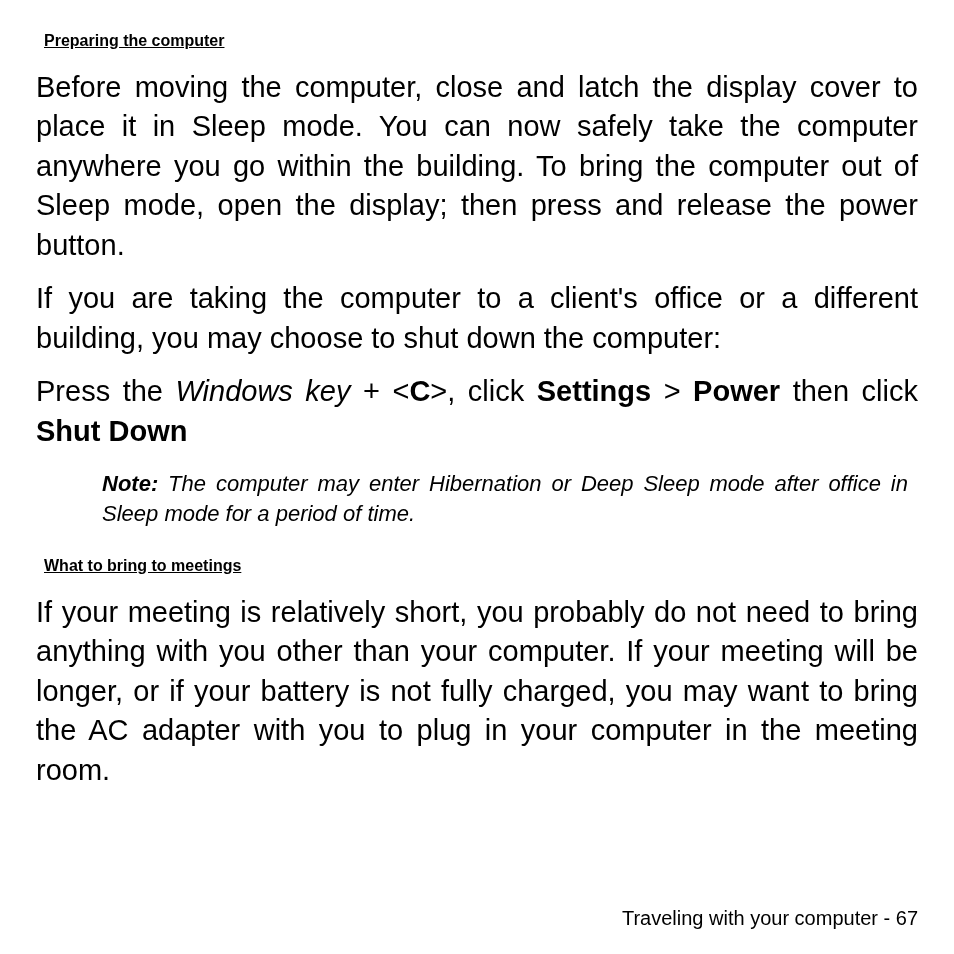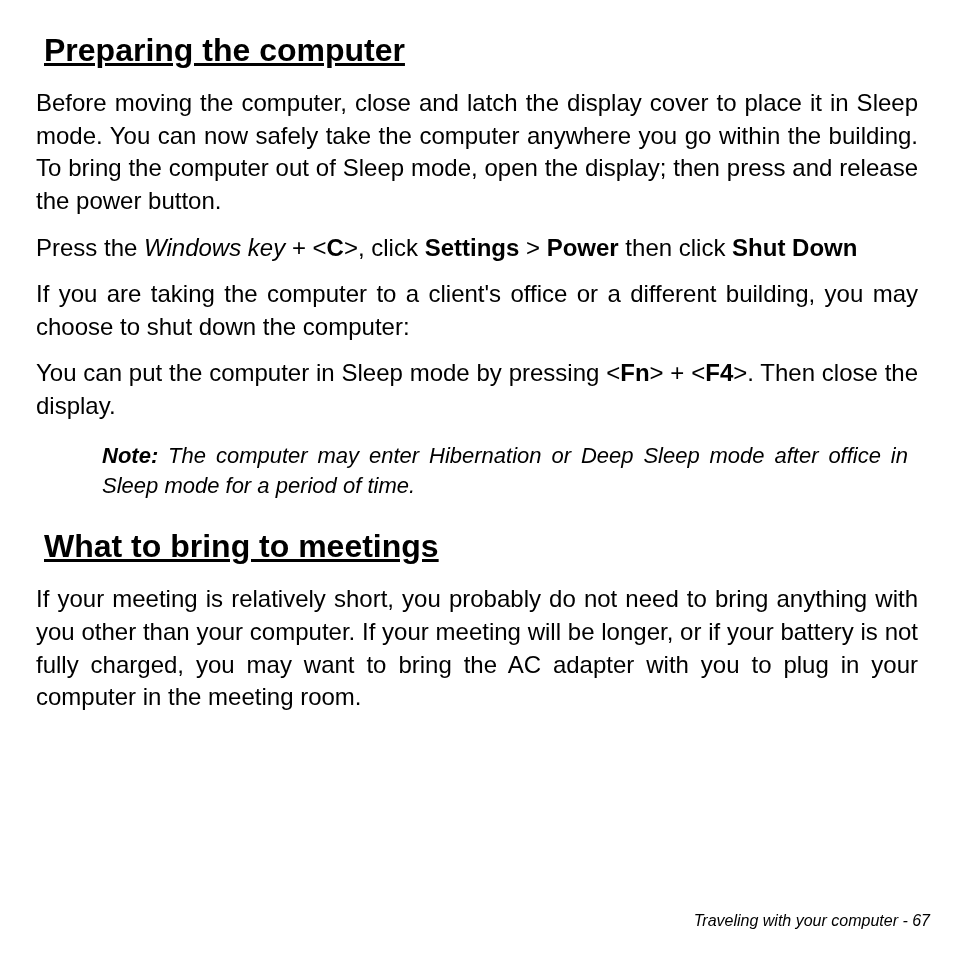--- a/index.html
+++ b/index.html
@@ -10,28 +10,28 @@
     body {
       width: 954px;
       height: 954px;
       background: #ffffff;
       font-family: Arial, Helvetica, sans-serif;
       color: #000000;
       padding: 32px 36px 24px 36px;
       position: relative;
     }
     .heading {
-      font-size: 32px;
+      font-size: 16px;
       font-weight: bold;
       text-decoration: underline;
       margin-bottom: 18px;
       margin-left: 8px;
     }
     .paragraph {
-      font-size: 24px;
+      font-size: 29px;
       line-height: 1.36;
       text-align: justify;
       margin-bottom: 14px;
     }
     .indented-note {
       font-size: 22px;
       line-height: 1.36;
       font-style: italic;
       margin-left: 66px;
       margin-right: 10px;
@@ -44,46 +44,42 @@
     }
     .bold-italic {
       font-weight: bold;
     }
     .italic {
       font-style: italic;
     }
     .footer {
       position: absolute;
       bottom: 24px;
-      right: 24px;
-      font-size: 16px;
-      font-style: italic;
+      right: 36px;
+      font-size: 20px;
     }
     .section2 {
       margin-top: 20px;
     }
   </style>
 </head>
 <body>
 
 <div>
   <h2 class="heading">Preparing the computer</h2>
 
   <p class="paragraph">Before moving the computer, close and latch the display cover to place it in Sleep mode. You can now safely take the computer anywhere you go within the building. To bring the computer out of Sleep mode, open the display; then press and release the power button.</p>
 
+  <p class="paragraph">If you are taking the computer to a client's office or a different building, you may choose to shut down the computer:</p>
+
   <p class="paragraph">
     <span>Press the </span><span class="italic">Windows key</span><span> + &lt;</span><span class="bold">C</span><span>&gt;, click </span><span class="bold">Settings</span><span> &gt; </span><span class="bold">Power</span><span> then click </span><span class="bold">Shut Down</span>
   </p>
 
-  <p class="paragraph">If you are taking the computer to a client's office or a different building, you may choose to shut down the computer:</p>
 
-
-  <p class="paragraph">
-    <span>You can put the computer in Sleep mode by pressing &lt;</span><span class="bold">Fn</span><span>&gt; + &lt;</span><span class="bold">F4</span><span>&gt;. Then close the display.</span>
-  </p>
 
 
   <p class="indented-note">
     <span class="bold-italic">Note:</span><span> The computer may enter Hibernation or Deep Sleep mode after office in Sleep mode for a period of time.</span>
   </p>
 </div>
 
 <div class="section2">
   <h2 class="heading">What to bring to meetings</h2>
 

